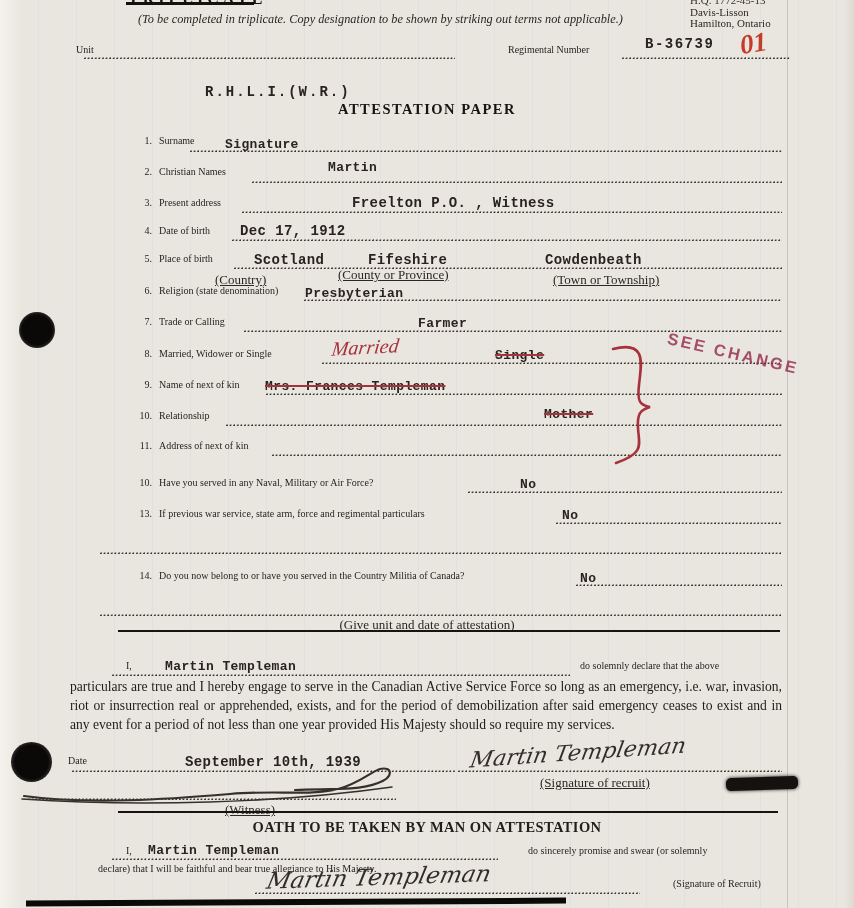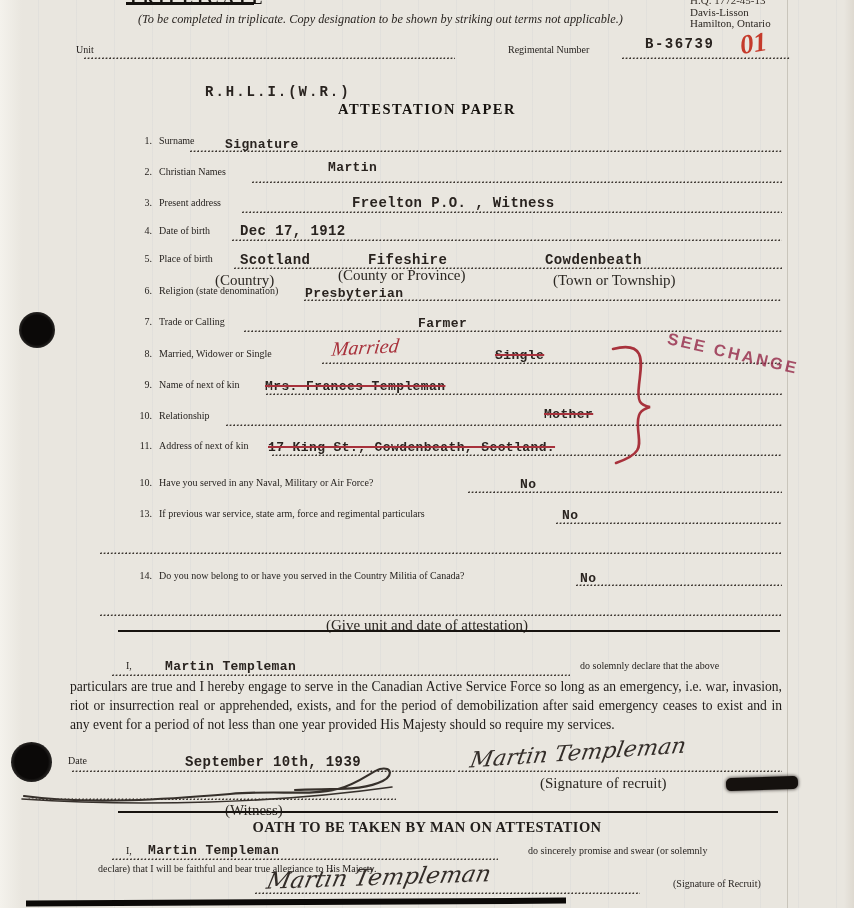--- a/index.html
+++ b/index.html
@@ -18,21 +18,21 @@
   .num{display:inline-block; width:24px; text-align:right; margin-right:7px;}
   .dots{
     position:absolute; height:3px;
     background-image:radial-gradient(circle at 1px 1.4px, #3b352f 0.9px, rgba(0,0,0,0) 1.1px);
     background-size:3.6px 3px; background-repeat:repeat-x;
   }
   .tw{font-family:"Liberation Mono","DejaVu Sans Mono",monospace; font-weight:bold;
       font-size:13px; letter-spacing:0.4px; color:#29231f;}
   .tw-lg{font-size:14px;}
   .struck{text-decoration:line-through; text-decoration-color:#a8323c; text-decoration-thickness:2.2px;}
-  .cap{font-size:15px; color:#2b2722;}
+  .cap{font-size:13px; color:#2b2722;text-decoration:underline;}
   .rule{position:absolute; background:#17130f;}
   .heading{font-weight:bold; font-size:14.5px; letter-spacing:0.4px; text-align:center;}
   .script{font-style:italic; font-family:"DejaVu Serif",serif; color:#332d29;}
   .red-script{font-style:italic; color:#a8323c; font-size:20px; transform:skewX(-10deg) rotate(-3deg);}
   .stamp{font-family:"Liberation Sans","DejaVu Sans",sans-serif; font-weight:bold;
          font-size:16.5px; letter-spacing:2.5px; color:rgba(150,43,75,0.82);
          transform:rotate(13deg);}
   .hole{position:absolute; border-radius:50%;
         background:radial-gradient(circle, #0b0908 58%, rgba(11,9,8,0.85) 72%, rgba(11,9,8,0) 80%);}
   .blob{position:absolute; background:#15110e; border-radius:5px; transform:rotate(-2deg);
@@ -79,21 +79,21 @@
   <div class="abs lbl" style="left:100px; top:197px;"><span class="num">3.</span><span>Present address</span></div>
   <div class="dots" style="left:242px; top:211px; width:540px;"></div>
   <div class="abs tw tw-lg" style="left:352px; top:195px;">Freelton P.O. , Witness</div>
 
   <div class="abs lbl" style="left:100px; top:225px;"><span class="num">4.</span><span>Date of birth</span></div>
   <div class="dots" style="left:232px; top:239px; width:550px;"></div>
   <div class="abs tw tw-lg" style="left:240px; top:223px;">Dec 17, 1912</div>
 
   <div class="abs lbl" style="left:100px; top:253px;"><span class="num">5.</span><span>Place of birth</span></div>
   <div class="dots" style="left:234px; top:267px; width:548px;"></div>
-  <div class="abs tw tw-lg" style="left:240px; top:252px;">Scotland</div>
+  <div class="abs tw tw-lg" style="left:254px; top:252px;">Scotland</div>
   <div class="abs tw tw-lg" style="left:368px; top:252px;">Fifeshire</div>
   <div class="abs tw tw-lg" style="left:545px; top:252px;">Cowdenbeath</div>
   <div class="abs cap" style="left:215px; top:272px;">(Country)</div>
   <div class="abs cap" style="left:338px; top:267px;">(County or Province)</div>
   <div class="abs cap" style="left:553px; top:272px;">(Town or Township)</div>
 
   <div class="abs lbl" style="left:100px; top:285px;"><span class="num">6.</span><span>Religion (state denomination)</span></div>
   <div class="dots" style="left:304px; top:299px; width:478px;"></div>
   <div class="abs tw" style="left:305px; top:286px;">Presbyterian</div>
 
@@ -109,21 +109,20 @@
   <div class="abs lbl" style="left:100px; top:379px;"><span class="num">9.</span><span>Name of next of kin</span></div>
   <div class="dots" style="left:266px; top:393px; width:516px;"></div>
   <div class="abs tw struck" style="left:265px; top:379px;">Mrs. Frances Templeman</div>
 
   <div class="abs lbl" style="left:100px; top:410px;"><span class="num">10.</span><span>Relationship</span></div>
   <div class="dots" style="left:226px; top:424px; width:556px;"></div>
   <div class="abs tw struck" style="left:544px; top:407px;">Mother</div>
 
   <div class="abs lbl" style="left:100px; top:440px;"><span class="num">11.</span><span>Address of next of kin</span></div>
   <div class="dots" style="left:272px; top:454px; width:510px;"></div>
-  <div class="abs tw struck" style="left:268px; top:440px;">17 King St., Cowdenbeath, Scotland.</div>
 
   <svg class="abs" style="left:600px; top:335px;" width="80" height="135" viewBox="0 0 80 135">
     <path d="M 13 14 C 48 5, 41 30, 39 50 C 37 67, 40 70, 50 72 C 40 75, 37 79, 38 93 C 39 110, 45 118, 16 128" fill="none" stroke="#a8323c" stroke-width="2.6" stroke-linecap="round"></path>
   </svg>
   <div class="abs stamp" style="left:666px; top:344px;">SEE CHANGE</div>
 
   <div class="abs lbl" style="left:100px; top:477px;"><span class="num">10.</span><span>Have you served in any Naval, Military or Air Force?</span></div>
   <div class="dots" style="left:468px; top:491px; width:314px;"></div>
   <div class="abs tw" style="left:520px; top:477px;">No</div>
 

